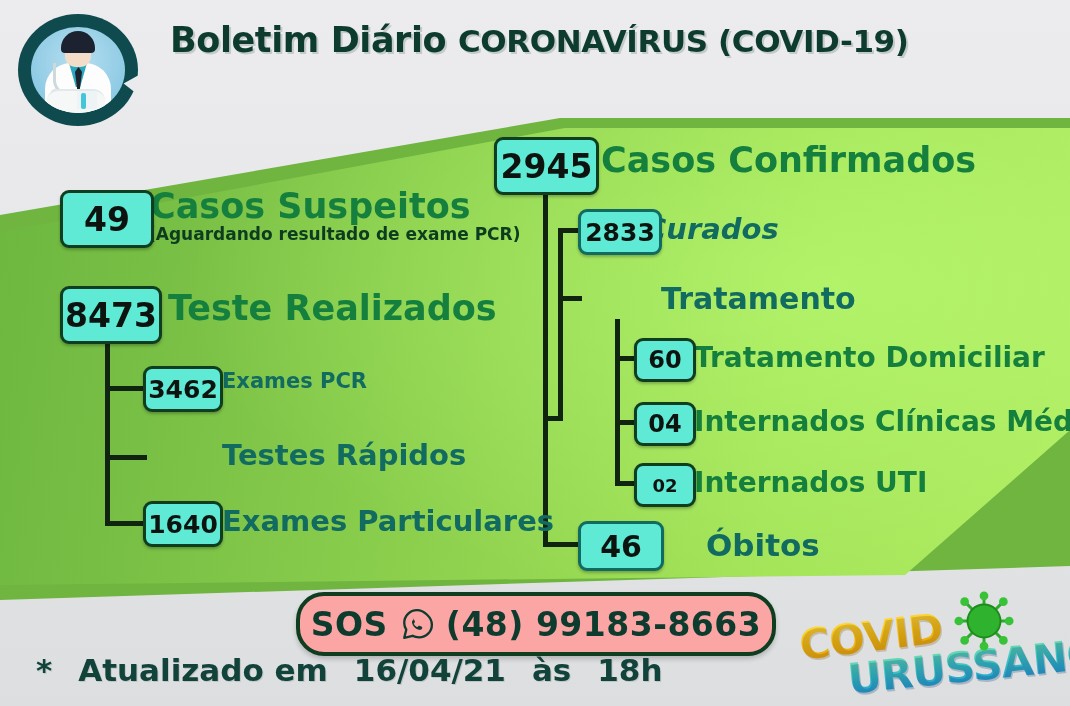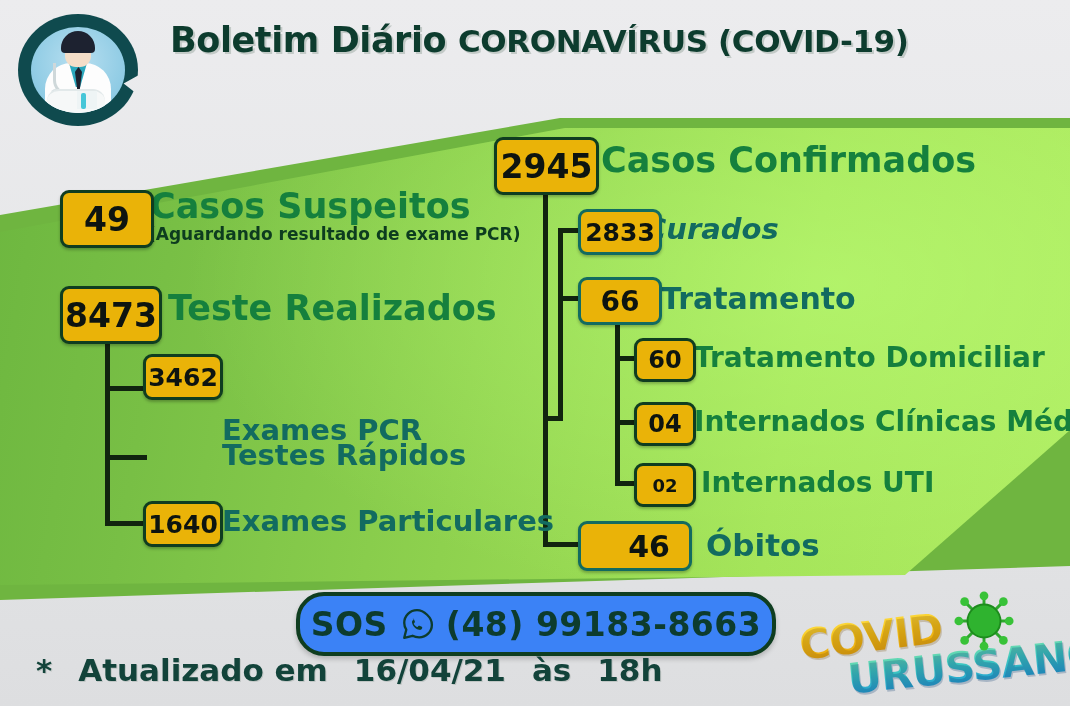--- a/index.html
+++ b/index.html
@@ -58,40 +58,40 @@
     color:#0d3c2e;
     font-family:"DejaVu Sans", sans-serif;
     font-weight:bold;font-size:35px;letter-spacing:-.4px;white-space:nowrap;
     text-shadow:2px 2px 0 rgba(120,140,130,.35);
   }
   .title .t-small{font-size:31px;}
 
   
   .num-box{
     position:absolute;display:flex;align-items:center;justify-content:center;
-    background:#eab308;border-radius:9px;
+    background:#5eead4;border-radius:9px;
     font-weight:bold;color:#0d1410;
     box-shadow:0 2px 3px rgba(0,0,0,.25);
     z-index:4;
   }
   .num-box.dark{border:3px solid #0f3d20;}
   .num-box.teal{border:3px solid #126b60;}
   .label{position:absolute;font-weight:bold;white-space:nowrap;z-index:3;}
   .label.dark{color:#15803d;}
   .label.teal{color:#126b60;}
   .sub-note{position:absolute;font-weight:bold;color:#0d3c1f;white-space:nowrap;z-index:3;}
 
   .line{position:absolute;background:#11240f;z-index:2;}
   .line.v{width:5px;}
   .line.h{height:5px;}
 
   
   .sos{
     position:absolute;left:296px;top:592px;width:472px;height:56px;
-    background:#3b82f6;border:4px solid #0f3d20;border-radius:28px;
+    background:#fca5a5;border:4px solid #0f3d20;border-radius:28px;
     display:flex;align-items:center;justify-content:center;gap:12px;
     box-shadow:0 3px 5px rgba(0,0,0,.2);
     z-index:6;
   }
   .sos-text{font-weight:bold;font-size:33px;color:#0d3c2e;letter-spacing:.5px;}
   .wa{width:34px;height:34px;position:relative;}
 
   
   .footer{
     position:absolute;left:36px;top:652px;
@@ -157,24 +157,24 @@
   <div class="num-box dark" style="left:60px;top:286px;width:96px;height:52px;font-size:33px;">
     <span>8473</span>
   </div>
   <div class="label dark" style="left:168px;top:288px;font-size:35px;">Teste Realizados</div>
 
   <div class="line v" style="left:105px;top:336px;height:190px;"></div>
   <div class="line h" style="left:105px;top:386px;width:42px;"></div>
   <div class="line h" style="left:105px;top:455px;width:42px;"></div>
   <div class="line h" style="left:105px;top:521px;width:42px;"></div>
 
-  <div class="num-box dark" style="left:143px;top:354px;width:74px;height:40px;font-size:25px;">
+  <div class="num-box dark" style="left:143px;top:366px;width:74px;height:40px;font-size:25px;">
     <span>3462</span>
   </div>
-  <div class="label teal" style="left:222px;top:369px;font-size:29px;margin-top:44px;">Exames PCR</div>
+  <div class="label teal" style="left:222px;top:369px;font-size:21px;">Exames PCR</div>
 
   <div class="label teal" style="left:222px;top:438px;font-size:29px;">Testes Rápidos</div>
 
   <div class="num-box dark" style="left:143px;top:501px;width:74px;height:40px;font-size:25px;">
     <span>1640</span>
   </div>
   <div class="label teal" style="left:222px;top:504px;font-size:29px;">Exames Particulares</div>
 
   <div class="num-box dark" style="left:494px;top:137px;width:99px;height:52px;font-size:33px;">
     <span>2945</span>
@@ -187,46 +187,43 @@
   <div class="line v" style="left:558px;top:230px;height:190px;"></div>
   <div class="line h" style="left:543px;top:416px;width:20px;"></div>
   <div class="line h" style="left:558px;top:228px;width:24px;"></div>
   <div class="line h" style="left:558px;top:296px;width:24px;"></div>
 
   <div class="num-box teal" style="left:578px;top:209px;width:78px;height:40px;font-size:25px;">
     <span>2833</span>
   </div>
   <div class="label teal" style="left:645px;top:212px;font-size:29px;font-style:italic;">Curados</div>
 
-  <div class="num-box teal" style="left:578px;top:277px;width:78px;height:42px;font-size:28px;">
-    <span>66</span>
-  </div>
   <div class="label teal" style="left:661px;top:281px;font-size:30px;">Tratamento</div>
 
   <div class="line v" style="left:615px;top:319px;height:166px;"></div>
   <div class="line h" style="left:615px;top:356px;width:24px;"></div>
   <div class="line h" style="left:615px;top:420px;width:24px;"></div>
   <div class="line h" style="left:615px;top:481px;width:24px;"></div>
 
   <div class="num-box dark" style="left:634px;top:338px;width:56px;height:38px;font-size:24px;">
     <span>60</span>
   </div>
   <div class="label dark" style="left:694px;top:341px;font-size:28px;">Tratamento Domiciliar</div>
 
   <div class="num-box dark" style="left:634px;top:402px;width:56px;height:38px;font-size:24px;">
     <span>04</span>
   </div>
   <div class="label dark" style="left:694px;top:405px;font-size:28px;">Internados Clínicas Médicas</div>
 
   <div class="num-box dark" style="left:634px;top:463px;width:56px;height:38px;font-size:18px;">
     <span>02</span>
   </div>
-  <div class="label dark" style="left:694px;top:466px;font-size:28px;padding-left:7px;">Internados UTI</div>
-
-  <div class="num-box teal" style="left:578px;top:521px;width:80px;height:44px;font-size:30px;padding-left:28px;">
+  <div class="label dark" style="left:694px;top:466px;font-size:28px;">Internados UTI</div>
+
+  <div class="num-box teal" style="left:578px;top:521px;width:80px;height:44px;font-size:30px;">
     <span>46</span>
   </div>
   <div class="label teal" style="left:663px;top:527px;font-size:31px;margin-left:43px;">Óbitos</div>
 
   <div class="sos">
     <span class="sos-text">SOS</span>
     <span class="wa">
       <svg viewBox="0 0 32 32" width="34" height="34">
         <path d="M16 3C9.4 3 4 8.4 4 15c0 2.3.7 4.5 1.9 6.4L4 29l7.8-1.9c1.8 1 3.9 1.5 6.2 1.5 6.6 0 12-5.4 12-12S22.6 3 16 3z" fill="none" stroke="#0d3c2e" stroke-width="2.2" stroke-linejoin="round"></path>
         <path d="M12 11c.4-.1.8 0 1 .4l1 2.2c.2.4.1.8-.2 1.1l-.6.6c-.2.2-.2.4-.1.6.6 1.2 1.7 2.3 3 2.9.2.1.5 0 .6-.2l.6-.7c.3-.3.7-.4 1-.2l2.2 1c.4.2.5.6.4 1-.3 1.2-1.5 2-2.7 1.8-3.4-.5-6.4-3.5-6.9-6.9-.2-1.1.5-2.3 1.7-2.6z" fill="#0d3c2e"></path>

